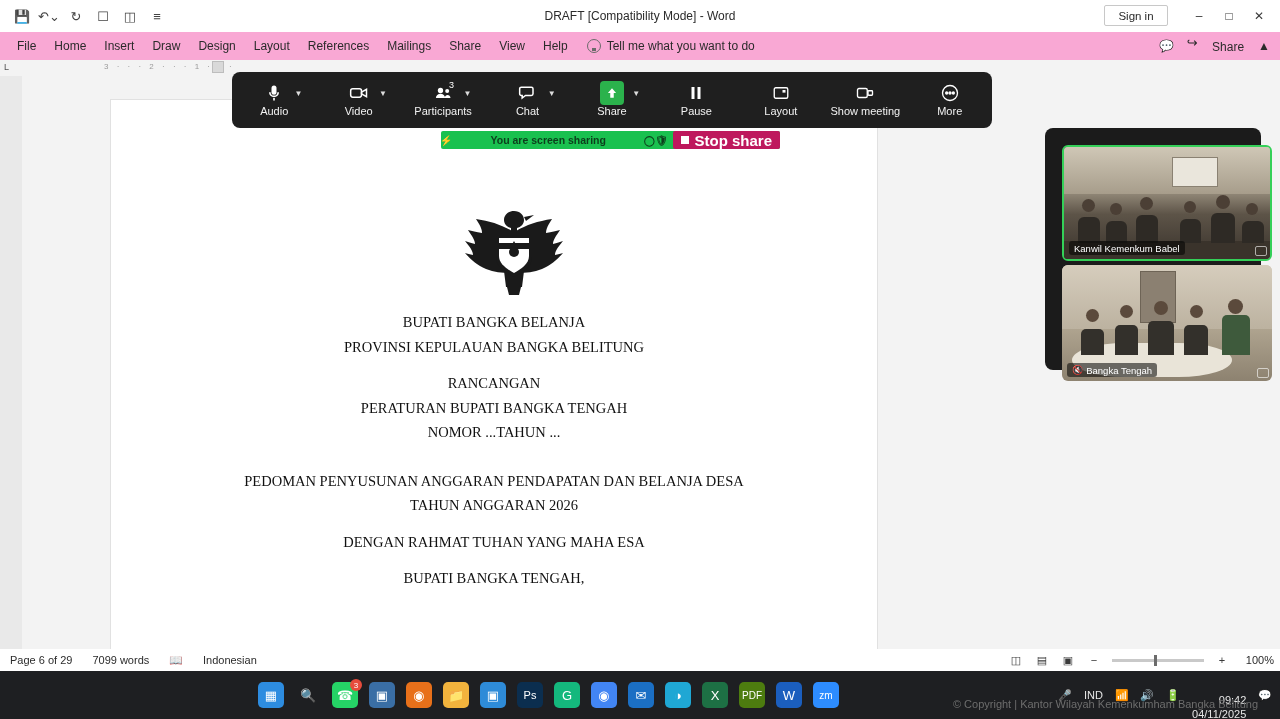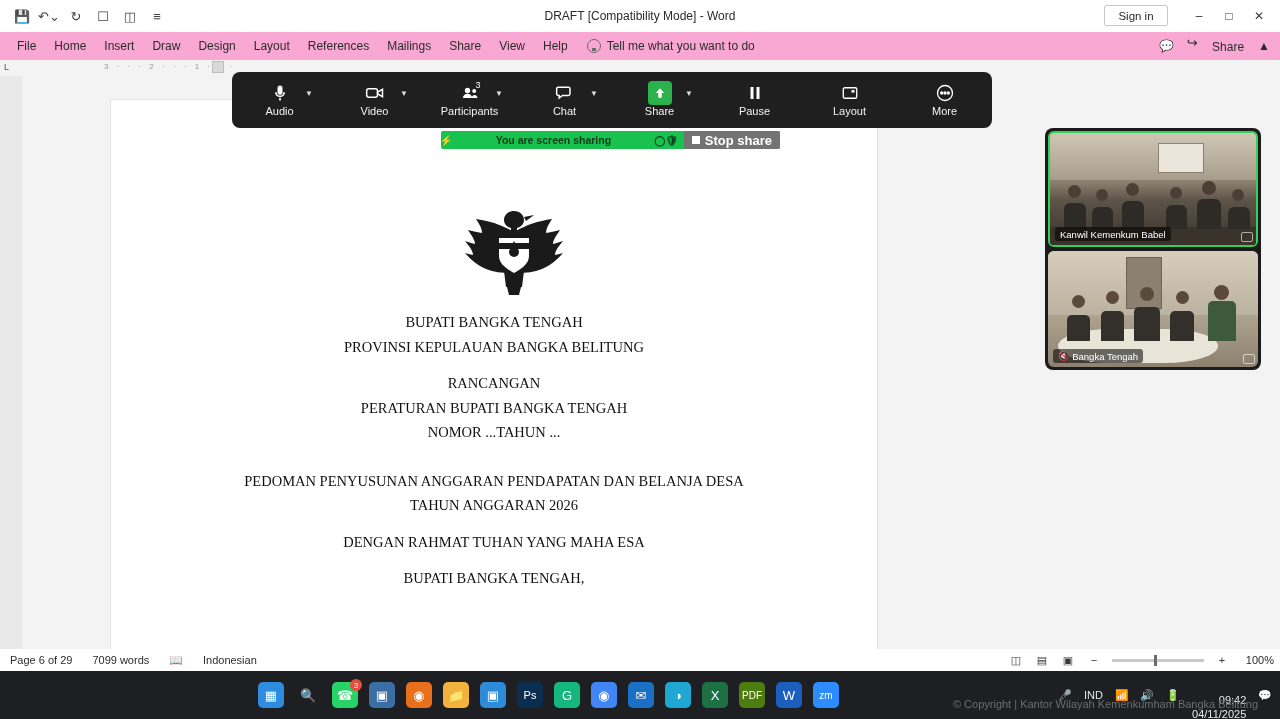--- a/index.html
+++ b/index.html
@@ -91,30 +91,30 @@
   .share-up { width: 24px; height: 24px; border-radius: 4px; background: #2bb24c; display:flex; align-items:center; justify-content:center; }
   .share-up svg { display:block; }
 
   .sharing-bar {
     position: absolute; left: 441px; top: 131px; width: 339px; height: 18px;
     background: #19c14f; border-radius: 2px; display: flex; align-items: center;
     font-size: 10.5px; color: #0b3d1b; font-weight: bold;
   }
   .sharing-bar .sb-txt { flex: 1; text-align: center; color: #0d3d1c; }
   .stop-share {
-    height: 18px; background: #737373; color: #fff; border-radius: 2px;
-    display: flex; align-items: center; gap: 5px; padding: 0 8px; font-size: 13px; font-weight: bold;
+    height: 18px; background: #be185d; color: #fff; border-radius: 2px;
+    display: flex; align-items: center; gap: 5px; padding: 0 8px; font-size: 15px; font-weight: bold;
   }
   .stop-sq { width: 8px; height: 8px; background: #fff; }
   .sb-ico { width: 12px; height: 12px; display: flex; align-items: center; justify-content: center; font-size: 10px; color: #0d3d1c; }
 
   
   .videopanel {
     position: absolute; left: 1045px; top: 128px; width: 216px; height: 242px;
-    background: #1b1b1b; border-radius: 8px; padding: 3px;
+    background: #1b1b1b; border-radius: 8px; padding: 17px;
   }
   .vtile { position: relative; width: 210px; height: 116px; border-radius: 6px; overflow: hidden; }
   .vtile.first { border: 2px solid #34d058; }
   .vtile + .vtile { margin-top: 4px; }
   .vname {
     position: absolute; left: 5px; bottom: 4px; height: 14px; padding: 0 5px;
     background: rgba(0,0,0,0.55); color: #fff; font-size: 9.5px; border-radius: 3px;
     display: flex; align-items: center; gap: 3px;
   }
   .vname .mic { color: #ff4d4d; font-size: 9px; }
@@ -245,21 +245,21 @@
           <path d="M36 30 L72 30 L72 52 C72 62 62 68 54 72 C46 68 36 62 36 52 Z" fill="#1a1a1a"></path>
           <path d="M39 33 L69 33 L69 51 C69 59 61 64 54 68 C47 64 39 59 39 51 Z" fill="#ffffff"></path>
           <path d="M39 38 L69 38 L69 44 L39 44 Z" fill="#1a1a1a"></path>
           <path d="M54 36 L58 43 L50 43 Z" fill="#1a1a1a"></path>
           <circle cx="54" cy="47" r="5" fill="#1a1a1a"></circle>
           <rect x="36" y="40" width="36" height="2" fill="#1a1a1a"></rect>
         </g>
       </svg>
 
       <div class="doc-text">
-        <p class="ln">BUPATI BANGKA TENGAH</p>
+        <p class="ln">BUPATI BANGKA BELANJA</p>
         <p class="ln">PROVINSI KEPULAUAN BANGKA BELITUNG</p>
         <div class="gap"></div>
         <p class="ln">RANCANGAN</p>
         <p class="ln">PERATURAN BUPATI BANGKA TENGAH</p>
         <p class="ln">NOMOR ...TAHUN ...</p>
         <div class="gap"></div>
         <div class="gap"></div>
         <p class="ln">PEDOMAN PENYUSUNAN ANGGARAN PENDAPATAN DAN BELANJA DESA</p>
         <p class="ln">TAHUN ANGGARAN 2026</p>
         <div class="gap"></div>
@@ -351,20 +351,29 @@
     <div class="zitem">
       <span class="zicon">
         <svg width="20" height="18" viewBox="0 0 24 24" fill="none" stroke="#fff" stroke-width="1.8">
             <rect x="3" y="5" width="18" height="14" rx="2"></rect>
             <rect x="14" y="8" width="4" height="3.5" fill="#fff" stroke="none"></rect>
           </svg>
       </span>
       <span class="zlabel">Layout</span>
     </div>
 
+    <div class="zitem">
+      <span class="zicon">
+        <svg width="22" height="18" viewBox="0 0 24 24" fill="none" stroke="#fff" stroke-width="1.8">
+            <rect x="2" y="6" width="13" height="12" rx="2"></rect>
+            <rect x="16" y="9" width="6" height="6" rx="1"></rect>
+          </svg>
+      </span>
+      <span class="zlabel">Show meeting</span>
+    </div>
 
     <div class="zitem">
       <span class="zicon">
         <svg width="20" height="20" viewBox="0 0 24 24" fill="none" stroke="#fff" stroke-width="1.6">
             <circle cx="12" cy="12" r="9"></circle>
             <circle cx="8" cy="12" r="1.2" fill="#fff"></circle>
             <circle cx="12" cy="12" r="1.2" fill="#fff"></circle>
             <circle cx="16" cy="12" r="1.2" fill="#fff"></circle>
           </svg>
       </span>

